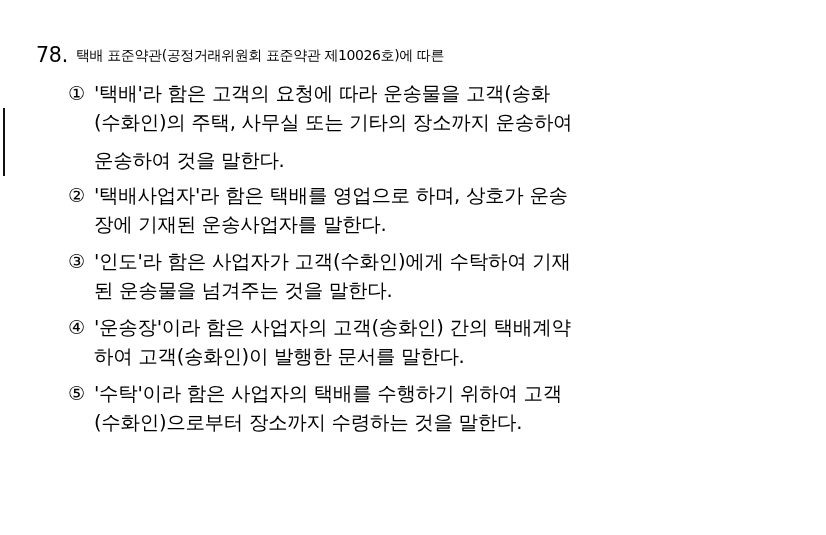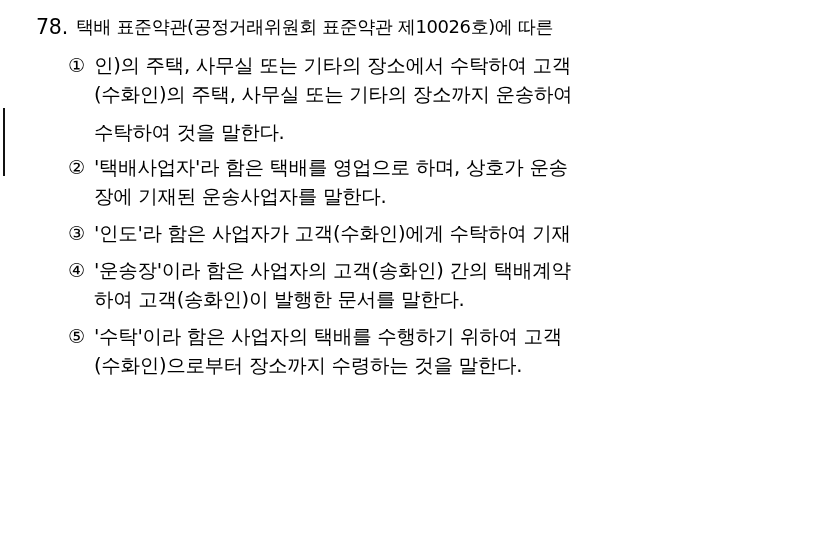--- a/index.html
+++ b/index.html
@@ -27,33 +27,34 @@
     position: absolute;
     left: 3px;
     top: 108px;
     width: 2px;
     height: 68px;
     background: #111111;
   }
   .question {
     display: flex;
     align-items: flex-end;
+    margin-top: 28px;
   }
   .q-number {
     flex: 0 0 auto;
     width: 46px;
     text-align: right;
     padding-right: 8px;
     font-size: 20.5px;
     line-height: 30px;
     letter-spacing: -0.2px;
   }
   .q-stem {
     flex: 1 1 auto;
-    font-size: 18px;
+    font-size: 14px;
     line-height: 30px;
     letter-spacing: -0.4px;
     word-break: keep-all;
   }
   .q-stem .line {
     display: block;
     white-space: pre;
   }
   .choices {
     margin-top: 9px;
@@ -102,38 +103,39 @@
     <div class="q-stem">
       <span class="line">택배 표준약관(공정거래위원회 표준약관 제10026호)에 따른</span>
     </div>
   </div>
 
   <div class="choices">
 
     <div class="choice c1">
       <div class="choice-marker">①</div>
       <div class="choice-text">
-        <span class="line">인)의 주택, 사무실 또는 기타의 장소에서 수탁하여 고객</span>
+        <span class="line">'택배'라 함은 고객의 요청에 따라 운송물을 고객(송화</span>
         <span class="line">(수화인)의 주택, 사무실 또는 기타의 장소까지 운송하여</span>
-        <span class="line gap">수탁하여 것을 말한다.</span>
+        <span class="line gap">운송하여 것을 말한다.</span>
       </div>
     </div>
 
     <div class="choice c2">
       <div class="choice-marker">②</div>
       <div class="choice-text">
         <span class="line">'택배사업자'라 함은 택배를 영업으로 하며, 상호가 운송</span>
         <span class="line">장에 기재된 운송사업자를 말한다.</span>
       </div>
     </div>
 
     <div class="choice c3">
       <div class="choice-marker">③</div>
       <div class="choice-text">
         <span class="line">'인도'라 함은 사업자가 고객(수화인)에게 수탁하여 기재</span>
+        <span class="line">된 운송물을 넘겨주는 것을 말한다.</span>
       </div>
     </div>
 
     <div class="choice c4">
       <div class="choice-marker">④</div>
       <div class="choice-text">
         <span class="line">'운송장'이라 함은 사업자의 고객(송화인) 간의 택배계약</span>
         <span class="line">하여 고객(송화인)이 발행한 문서를 말한다.</span>
       </div>
     </div>

